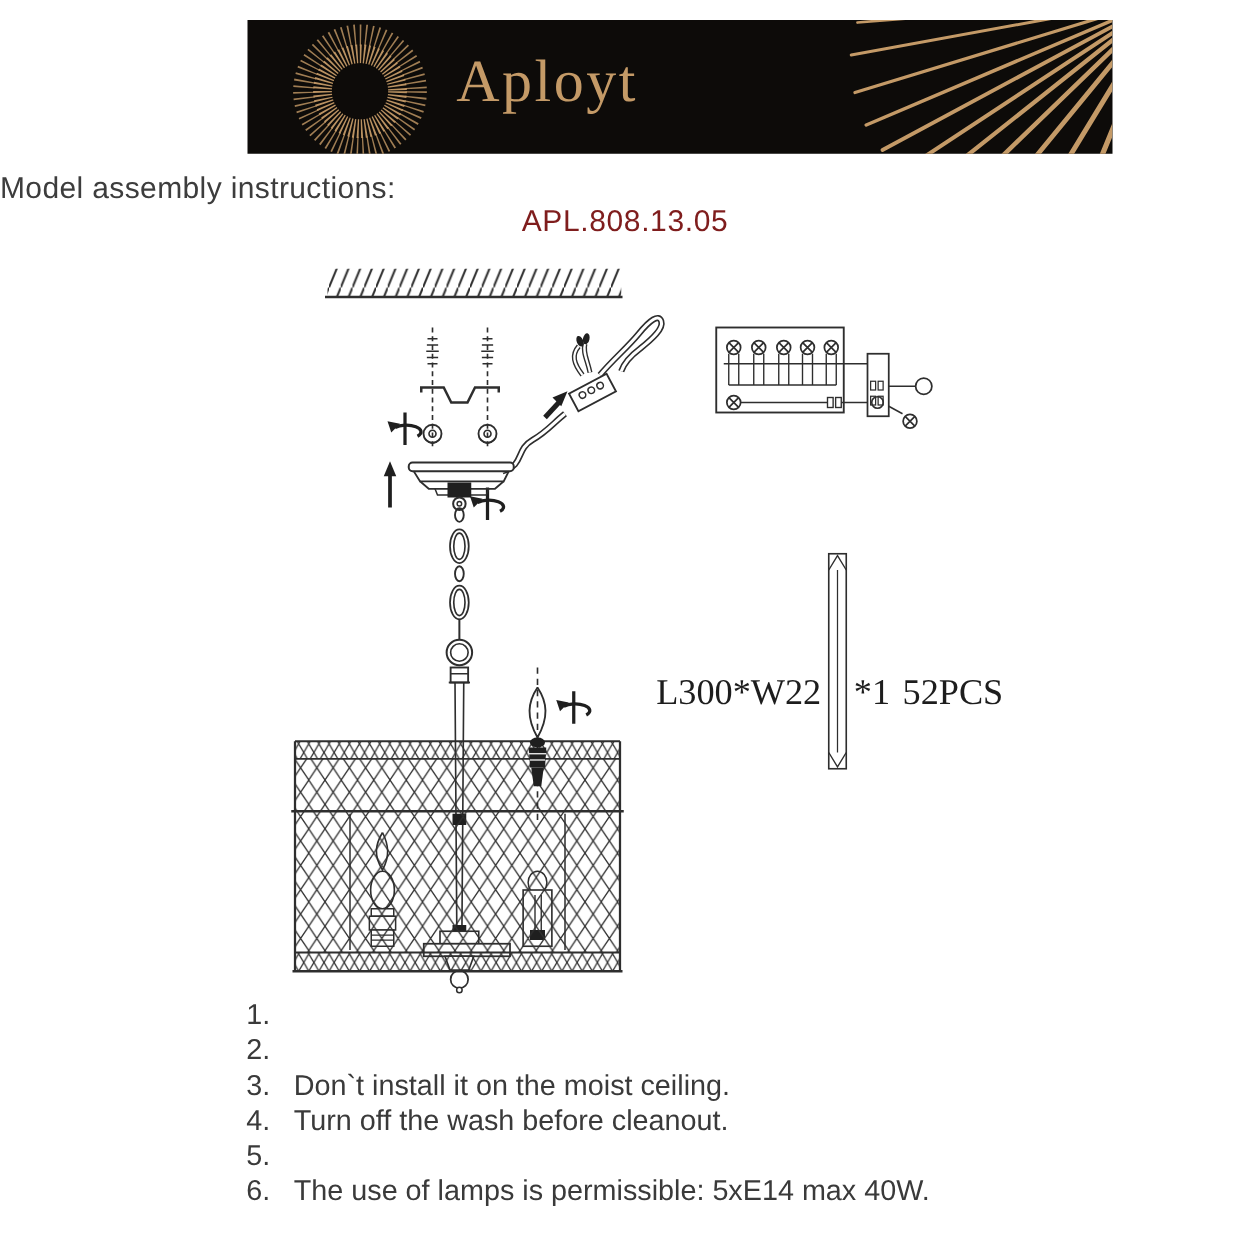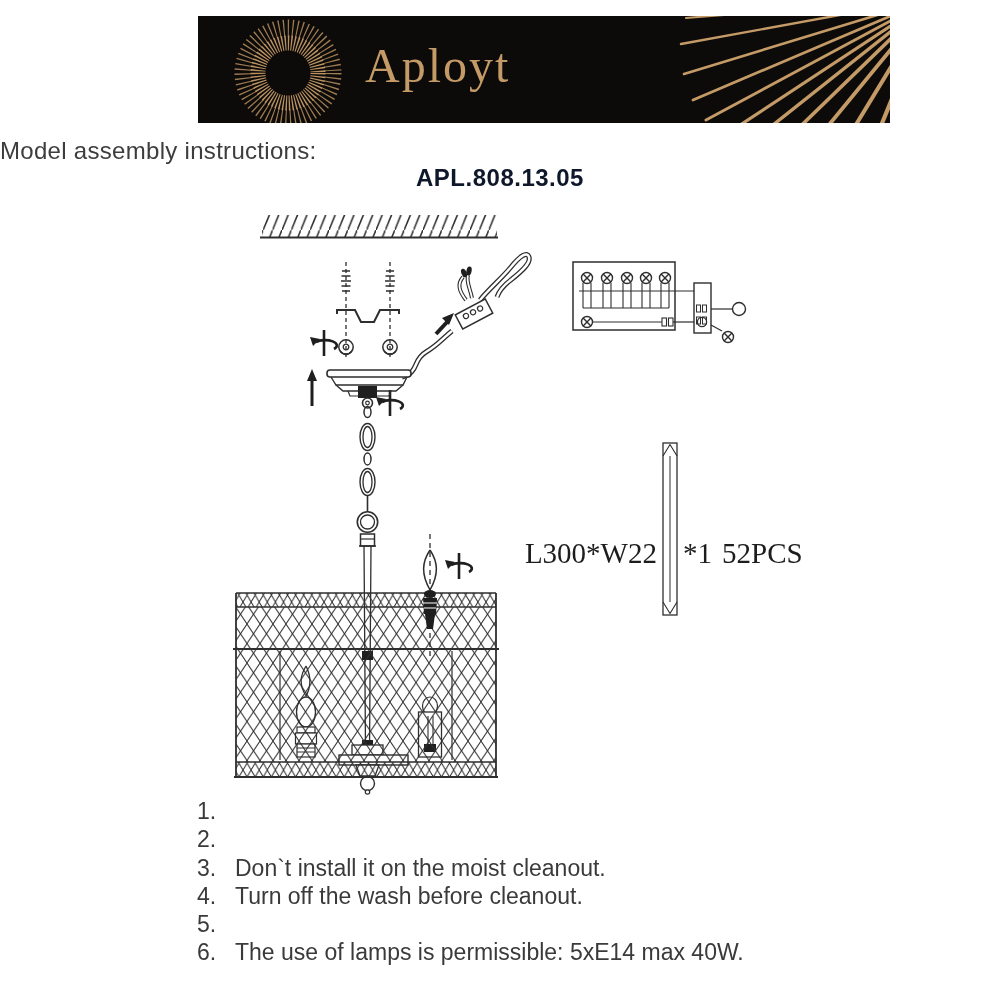--- a/index.html
+++ b/index.html
@@ -7,21 +7,21 @@
         font-family:"Liberation Sans",sans-serif;}
   .banner{position:absolute;left:153px;top:16px;width:692px;height:107px;
           background:#0d0b09;overflow:hidden;margin-left:45px;}
   .banner svg{position:absolute;left:0;top:0;}
   .logo-text{position:absolute;left:167px;top:22px;
              font-family:"Liberation Serif",serif;font-size:48px;font-weight:400;
              color:#c49a67;letter-spacing:2px;}
   .title{position:absolute;top:137px;left:0;width:912px;
          font-size:24px;color:#3d3d3d;letter-spacing:.3px;}
   .model{position:absolute;top:164px;left:0;width:1000px;text-align:center;
-         font-size:24px;color:#0f172a;letter-spacing:.5px;font-weight:bold;}
+         font-size:24px;color:#7f1d1d;letter-spacing:.5px;}
   .drawing{position:absolute;left:0;top:0;}
   .cad{font-family:"Liberation Serif",serif;font-size:29px;fill:#1d1d1d;}
   .instructions{position:absolute;left:197px;top:797px;width:700px;}
   .inst-row{display:flex;font-size:23px;color:#3a3a3a;line-height:28.3px;}
   .inst-num{width:38px;flex:0 0 38px;}
 </style>
 </head>
 <body>
 
 <div class="page">
@@ -241,21 +241,21 @@
 
   <div class="instructions">
     <div class="inst-row">
       <span class="inst-num">1.</span>
     </div>
     <div class="inst-row">
       <span class="inst-num">2.</span>
     </div>
     <div class="inst-row">
       <span class="inst-num">3.</span>
-      <span class="inst-text">Don`t install it on the moist cleanout.</span>
+      <span class="inst-text">Don`t install it on the moist ceiling.</span>
     </div>
     <div class="inst-row">
       <span class="inst-num">4.</span>
       <span class="inst-text">Turn off the wash before cleanout.</span>
     </div>
     <div class="inst-row">
       <span class="inst-num">5.</span>
     </div>
     <div class="inst-row">
       <span class="inst-num">6.</span>

